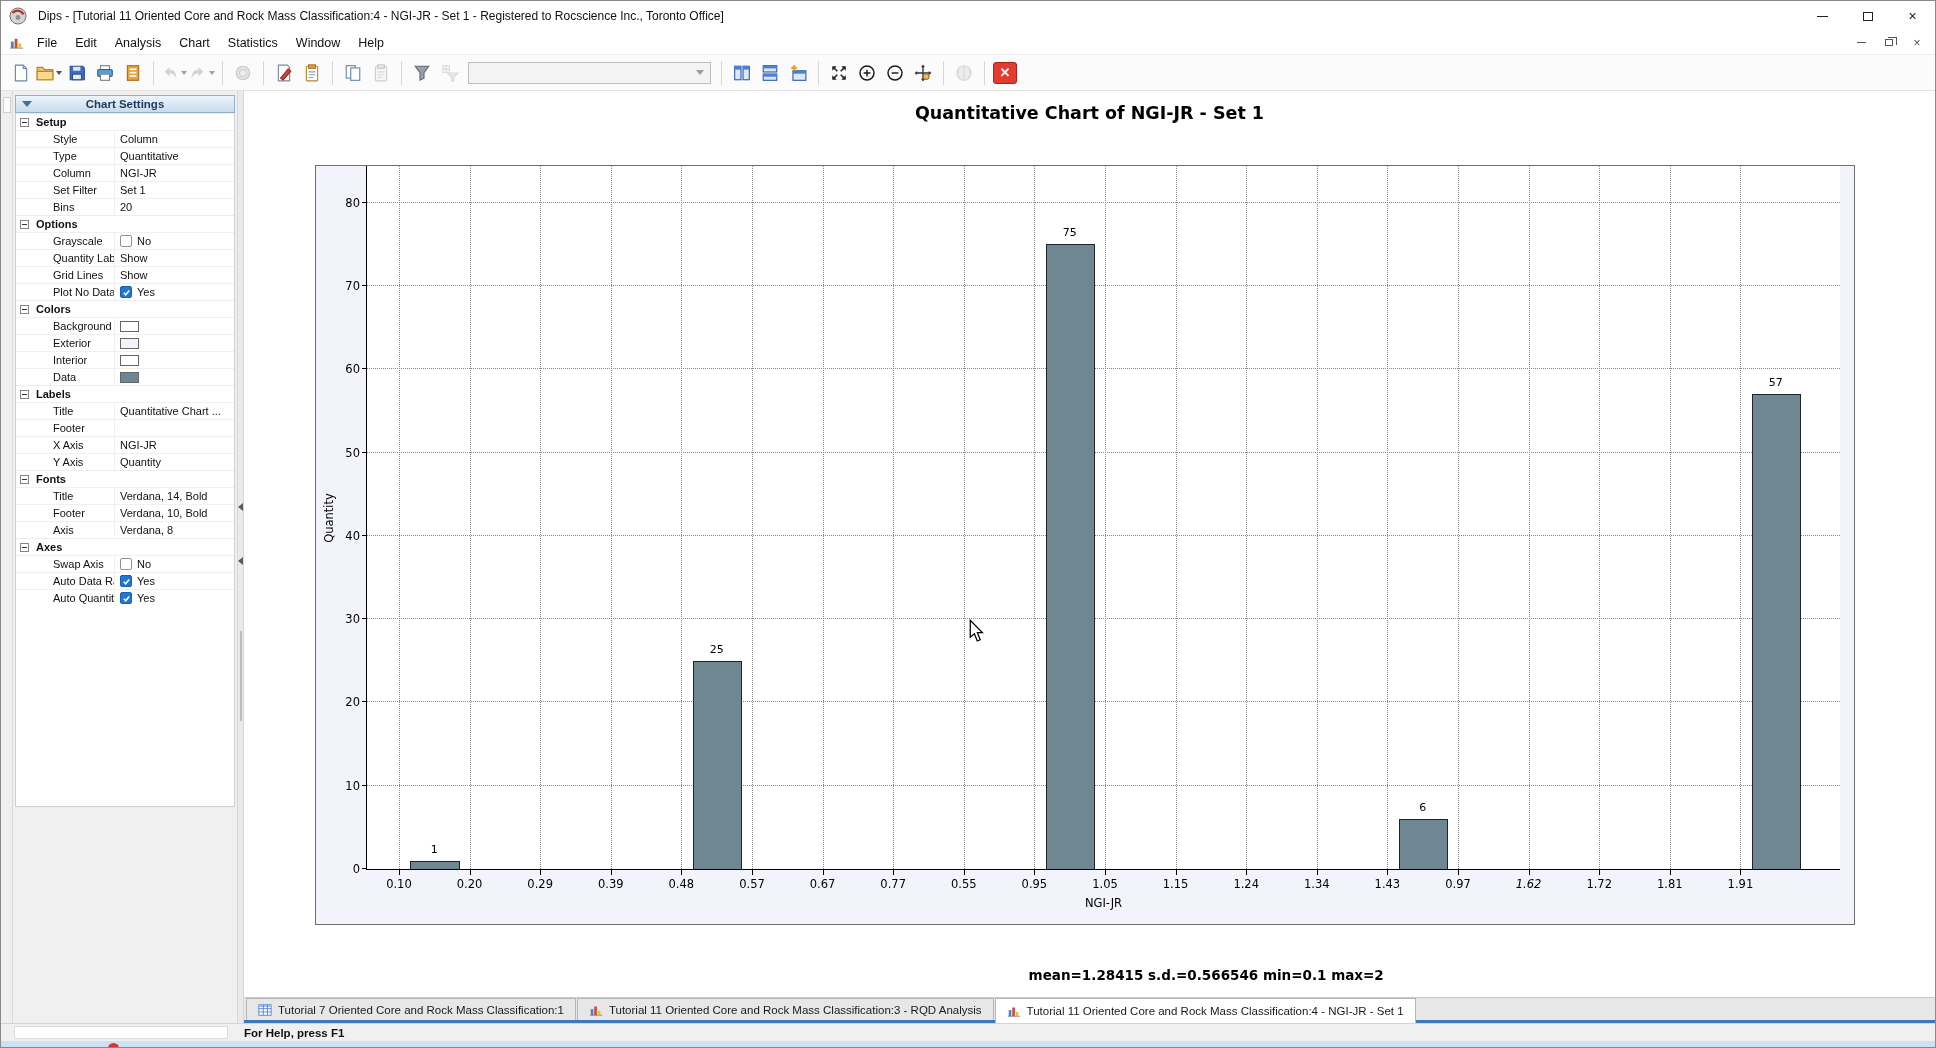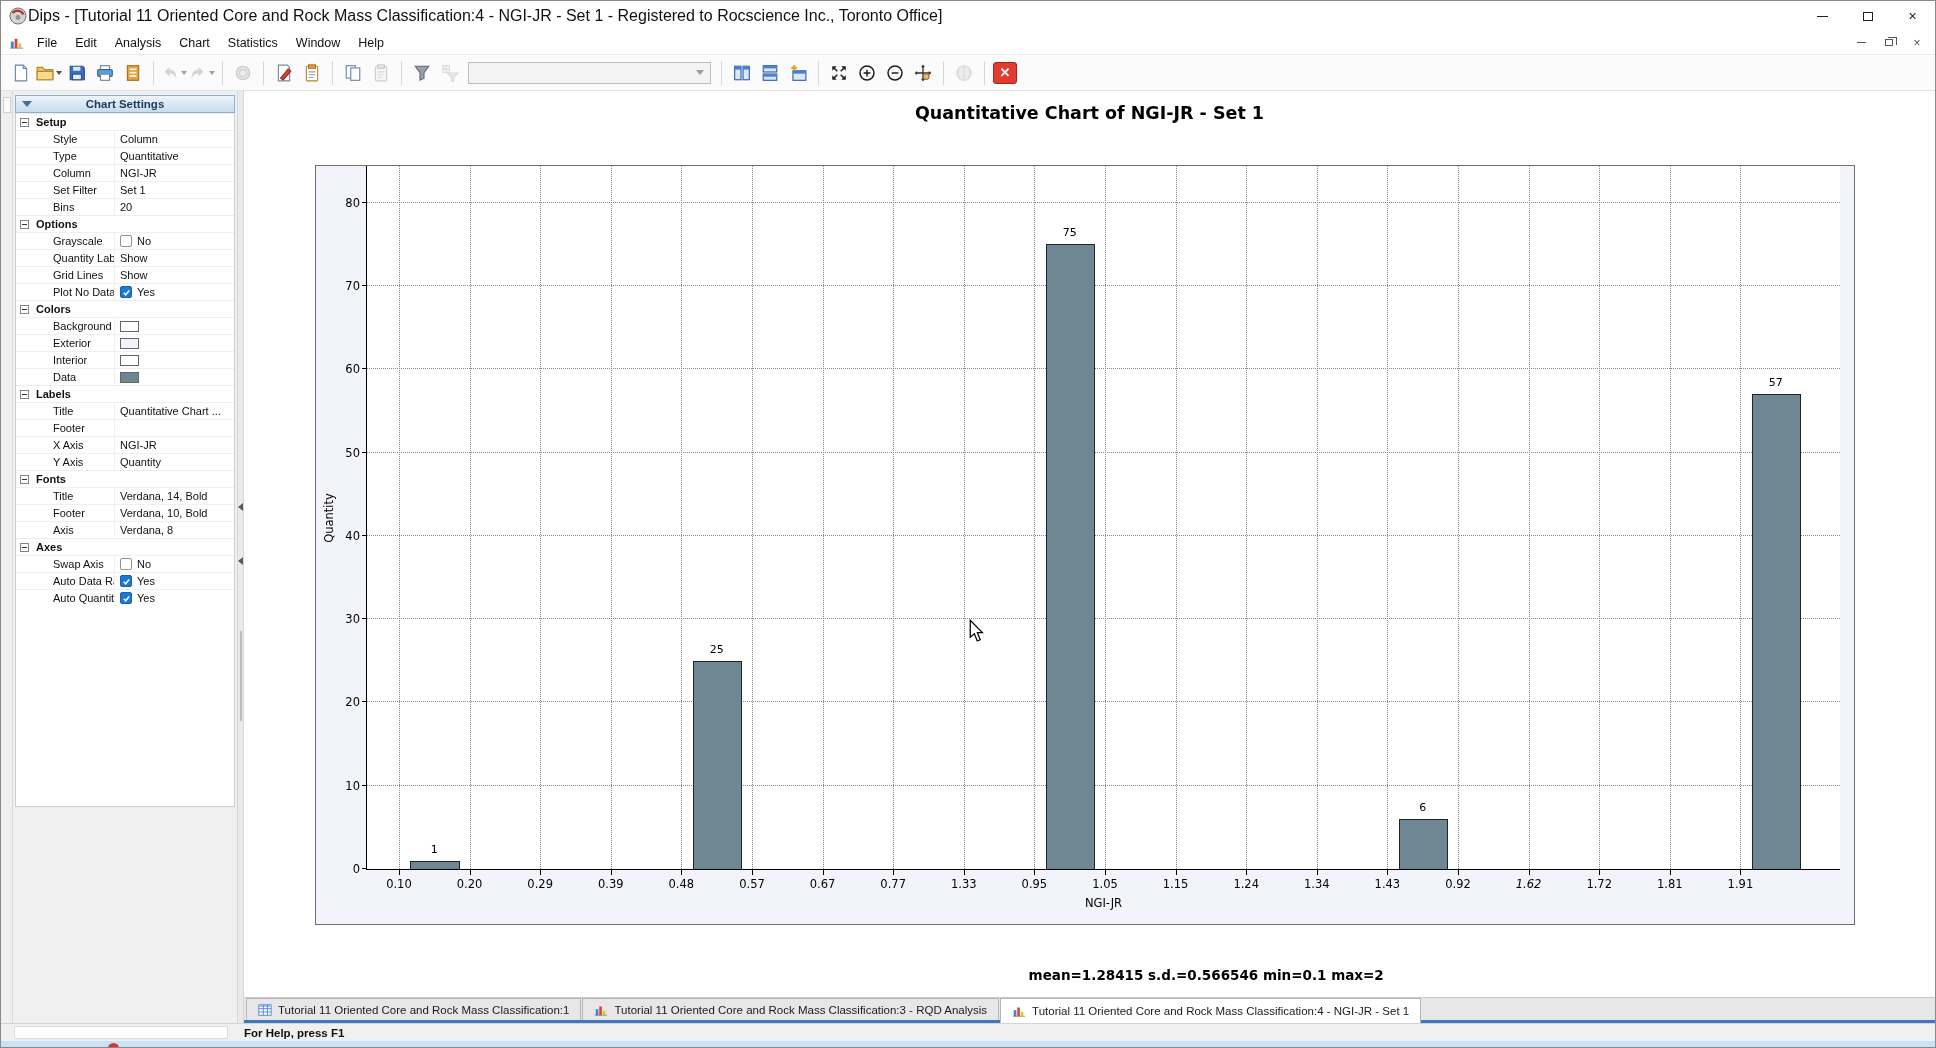--- a/index.html
+++ b/index.html
@@ -3,21 +3,21 @@
 <meta charset="utf-8">
 <style>
   html,body{margin:0;padding:0;background:#888;}
   *{box-sizing:border-box;}
   .app{width:1936px;height:1048px;position:relative;background:#fff;
        font-family:"Liberation Sans",sans-serif;border:1px solid #8a8a8a;overflow:hidden;}
 
   
   .titlebar{height:30px;display:flex;align-items:center;background:#fff;padding-left:8px;}
   .titlebar .app-icon{width:18px;height:18px;flex:0 0 auto;}
-  .titlebar .title{font-size:16px;color:#111;margin-left:1px;white-space:nowrap;}
+  .titlebar .title{font-size:12px;color:#111;margin-left:11px;white-space:nowrap;}
   .win-btns{margin-left:auto;display:flex;height:30px;}
   .win-btn{width:45px;height:30px;display:flex;align-items:center;justify-content:center;color:#222;}
   .glyph-min{width:11px;height:1px;background:#222;}
   .glyph-max{width:10px;height:9px;border:1px solid #222;}
   .glyph-close{font-size:14px;line-height:1;}
 
   
   .menubar{height:24px;display:flex;align-items:center;background:#fff;padding-left:8px;
            font-size:12.5px;color:#111;border-bottom:1px solid #ececec;}
   .mdi-icon{width:15px;height:15px;margin-right:4px;}
@@ -639,42 +639,42 @@
               <div class="x-tick" style="left: 26.1352%;"></div>
               <div class="x-lab" style="left: 26.1352%;">0.57</div>
               <div class="gl-v" style="left: 30.9284%;"></div>
               <div class="x-tick" style="left: 30.9284%;"></div>
               <div class="x-lab" style="left: 30.9284%;">0.67</div>
               <div class="gl-v" style="left: 35.7215%;"></div>
               <div class="x-tick" style="left: 35.7215%;"></div>
               <div class="x-lab" style="left: 35.7215%;">0.77</div>
               <div class="gl-v" style="left: 40.5146%;"></div>
               <div class="x-tick" style="left: 40.5146%;"></div>
-              <div class="x-lab" style="left: 40.5146%;">1.33</div>
+              <div class="x-lab" style="left: 40.5146%;">0.55</div>
               <div class="gl-v" style="left: 45.3078%;"></div>
               <div class="x-tick" style="left: 45.3078%;"></div>
               <div class="x-lab" style="left: 45.3078%;">0.95</div>
               <div class="gl-v" style="left: 50.1009%;"></div>
               <div class="x-tick" style="left: 50.1009%;"></div>
               <div class="x-lab" style="left: 50.1009%;">1.05</div>
               <div class="gl-v" style="left: 54.894%;"></div>
               <div class="x-tick" style="left: 54.894%;"></div>
               <div class="x-lab" style="left: 54.894%;">1.15</div>
               <div class="gl-v" style="left: 59.6872%;"></div>
               <div class="x-tick" style="left: 59.6872%;"></div>
               <div class="x-lab" style="left: 59.6872%;">1.24</div>
               <div class="gl-v" style="left: 64.4803%;"></div>
               <div class="x-tick" style="left: 64.4803%;"></div>
               <div class="x-lab" style="left: 64.4803%;">1.34</div>
               <div class="gl-v" style="left: 69.2735%;"></div>
               <div class="x-tick" style="left: 69.2735%;"></div>
               <div class="x-lab" style="left: 69.2735%;">1.43</div>
               <div class="gl-v" style="left: 74.0666%;"></div>
               <div class="x-tick" style="left: 74.0666%;"></div>
-              <div class="x-lab" style="left: 74.0666%;">0.92</div>
+              <div class="x-lab" style="left: 74.0666%;">0.97</div>
               <div class="gl-v" style="left: 78.8597%;"></div>
               <div class="x-tick" style="left: 78.8597%;"></div>
               <div class="x-lab" style="left: 78.8597%; font-style: italic;">1.62</div>
               <div class="gl-v" style="left: 83.6529%;"></div>
               <div class="x-tick" style="left: 83.6529%;"></div>
               <div class="x-lab" style="left: 83.6529%;">1.72</div>
               <div class="gl-v" style="left: 88.446%;"></div>
               <div class="x-tick" style="left: 88.446%;"></div>
               <div class="x-lab" style="left: 88.446%;">1.81</div>
               <div class="gl-v" style="left: 93.2392%;"></div>
@@ -701,21 +701,21 @@
       </div>
       <div class="tabbar" id="tabbar">
           <div class="tab">
             <span style="display: flex;">
               <svg viewBox="0 0 16 16">
                 <rect x="1" y="2" width="14" height="12" fill="#fff" stroke="#4a7fd4"></rect>
                 <rect x="1" y="2" width="14" height="2.6" fill="#9fc0ea"></rect>
                 <path d="M1 6.5h14M1 10.2h14M6 2v12M10.8 2v12" stroke="#4a7fd4"></path>
               </svg>
             </span>
-            <span>Tutorial 11 Oriented Core and Rock Mass Classification:1</span>
+            <span>Tutorial 7 Oriented Core and Rock Mass Classification:1</span>
           </div>
           <div class="tab">
             <span style="display: flex;">
               <svg viewBox="0 0 16 16">
                 <path d="M1 14h14" stroke="#888"></path>
                 <rect x="2" y="7" width="3" height="7" fill="#4a7fd4"></rect>
                 <rect x="6" y="4" width="3" height="10" fill="#d04a3a"></rect>
                 <rect x="10" y="9" width="3" height="5" fill="#e8c030"></rect>
               </svg>
             </span>

